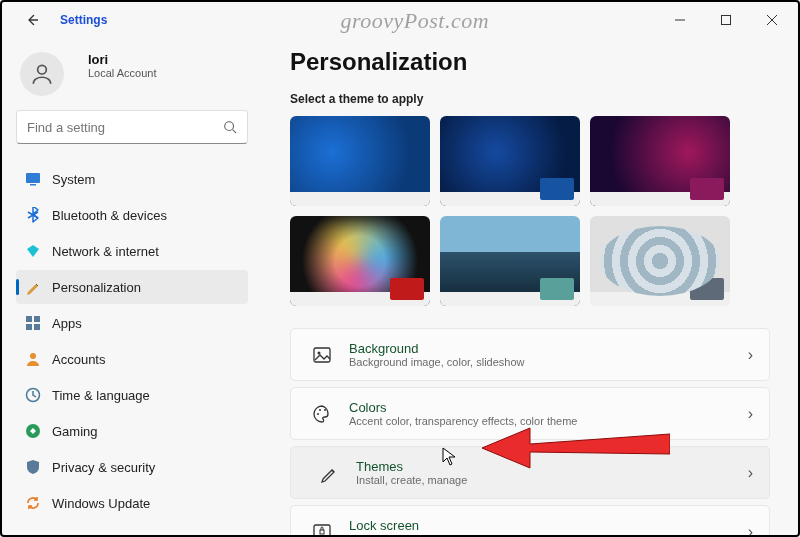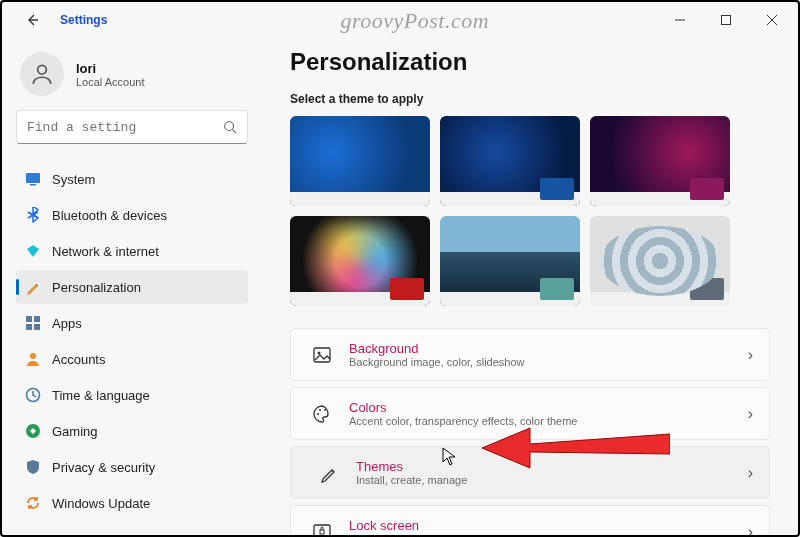--- a/index.html
+++ b/index.html
@@ -6,27 +6,27 @@
   body { font-family: "Segoe UI", -apple-system, sans-serif; background: #f3f3f3; width: 800px; height: 537px; overflow: hidden; position: relative; }
   .window { width: 800px; height: 537px; background: #f7f7f7; border: 2px solid #000; border-radius: 4px; position: relative; overflow: hidden; }
   .titlebar { display: flex; align-items: center; height: 36px; padding: 0 4px; }
   .back-btn { width: 32px; height: 32px; display: flex; align-items: center; justify-content: center; cursor: pointer; margin-left: 10px; }
   .title { font-size: 12px; margin-left: 12px; color: #1d4ed8; font-weight: 600; }
   .winctl { margin-left: auto; display: flex; gap: 2px; }
   .winctl div { width: 44px; height: 32px; display: flex; align-items: center; justify-content: center; cursor: pointer; }
   .watermark { position: absolute; top: 6px; left: 50%; transform: translateX(-40%); font-family: Georgia, serif; font-size: 22px; color: rgba(90,90,90,0.55); font-style: italic; pointer-events: none; letter-spacing: 0.5px; }
   .content { display: flex; height: calc(100% - 36px); }
   .sidebar { width: 260px; padding: 10px 14px 10px 14px; overflow: hidden; }
-  .user { display: flex; align-items: center; gap: 12px; padding: 4px 4px 14px 4px; }
+  .user { display: flex; align-items: flex-start; gap: 24px; padding: 4px 4px 14px 4px; }
   .avatar { width: 44px; height: 44px; border-radius: 50%; background: #e6e6e6; display: flex; align-items: center; justify-content: center; }
   .avatar svg { width: 26px; height: 26px; }
   .user-name { font-size: 13px; font-weight: 600; color: #111; }
   .user-type { font-size: 11px; color: #555; }
   .search { display: flex; align-items: center; height: 34px; background: #fff; border: 1px solid #dedede; border-bottom: 1.5px solid #8a8a8a; border-radius: 4px; padding: 0 10px; margin-bottom: 18px; }
-  .search input { flex: 1; border: none; outline: none; font-size: 13px; background: transparent; font-family: Liberation Mono, monospace; }
+  .search input { flex: 1; border: none; outline: none; font-size: 13px; background: transparent; }
   .nav-item { display: flex; align-items: center; gap: 10px; height: 34px; padding: 0 8px; border-radius: 4px; font-size: 13px; color: #222; cursor: pointer; position: relative; margin-bottom: 2px; }
   .nav-item .ico { width: 18px; height: 18px; display: flex; align-items: center; justify-content: center; }
   .nav-item.active { background: #eaeaea; }
   .nav-item.active::before { content: ""; position: absolute; left: 0; top: 9px; bottom: 9px; width: 3px; border-radius: 2px; background: #0067c0; }
   .main { flex: 1; padding: 10px 28px 0 28px; overflow: hidden; }
   .page-title { font-size: 24px; font-weight: 600; margin-bottom: 16px; color: #111; }
   .section-label { font-size: 12px; font-weight: 600; color: #222; margin-bottom: 10px; }
   .themes { display: flex; flex-wrap: wrap; gap: 10px; margin-bottom: 22px; }
   .theme { width: 140px; height: 90px; border-radius: 6px; position: relative; overflow: hidden; cursor: pointer; }
   .theme .chip { position: absolute; right: 6px; bottom: 6px; width: 34px; height: 22px; border-radius: 2px; }
@@ -37,21 +37,21 @@
   .t4 { background: #111; }
   .t4::before { content:""; position:absolute; inset:0; background: conic-gradient(from 200deg at 50% 50%, #ff4fa0, #ffd94f, #4fbfff, #ff4fa0); filter: blur(8px); opacity:0.9; mask: radial-gradient(circle at 50% 50%, #000 30%, transparent 70%); }
   .t5 { background: linear-gradient(#7fb6d6 40%, #2d526b 40%, #0e2230 100%); }
   .t6 { background: #e0e0e0; }
   .t6::after { content:""; position:absolute; inset:10px; background: repeating-radial-gradient(circle at 50% 50%, #a2b7c4 0 8px, #d7e0e7 8px 16px); border-radius:50%; }
   .settings-list { display: flex; flex-direction: column; gap: 6px; }
   .row { display: flex; align-items: center; background: #fbfbfb; border: 1px solid #e7e7e7; border-radius: 5px; padding: 12px 16px; cursor: pointer; }
   .row.hl { background: #f0f0f0; padding-left: 23px; }
   .row .ricon { width: 30px; display: flex; align-items: center; justify-content: center; }
   .row .rtext { margin-left: 12px; flex: 1; }
-  .row .rtitle { font-size: 13px; color: #be185d; }
+  .row .rtitle { font-size: 13px; color: #14532d; }
   .row .rdesc { font-size: 11px; color: #6b6b6b; }
   .row .chev { color: #555; }
   .cursor-arrow { position:absolute; left:440px; top:445px; pointer-events:none; }
   .big-arrow { position:absolute; left:478px; top:412px; pointer-events:none; }
 </style>
 </head>
 <body>
 
 <div class="window">
   <div class="titlebar">

